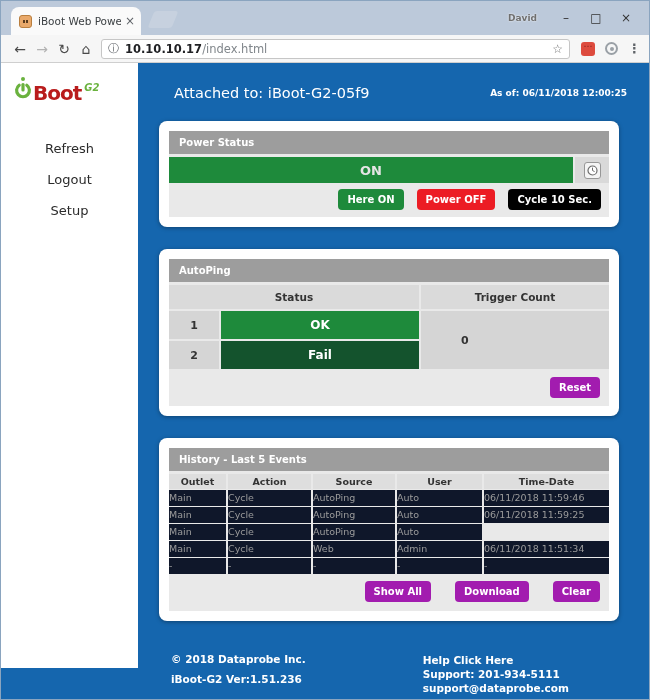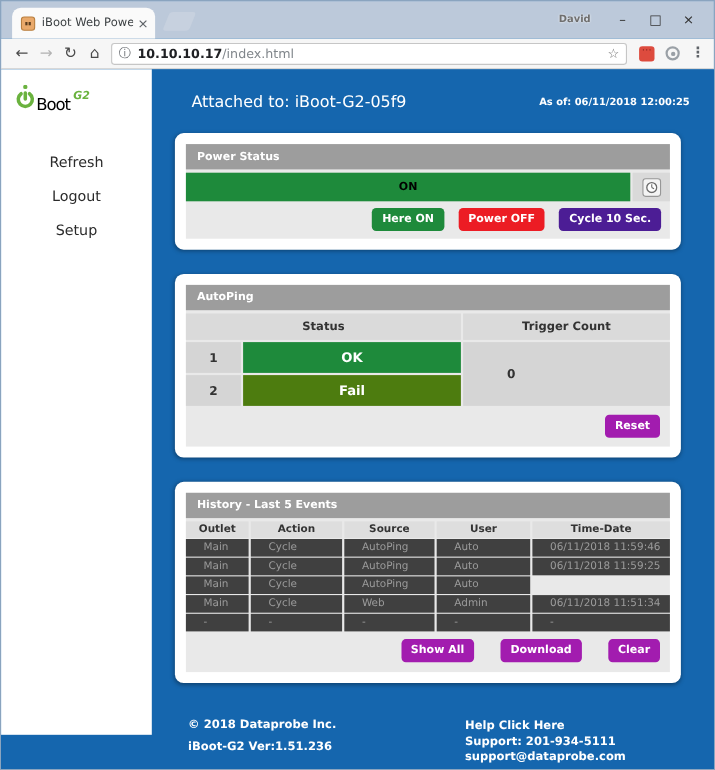--- a/index.html
+++ b/index.html
@@ -34,75 +34,75 @@
   .ext-red { width:14px; height:14px; border-radius:3px; background:#dd4b3e; margin:0 5px; position:relative; cursor:pointer; }
   .ext-red::after { content:"⋯"; position:absolute; left:0; right:0; top:-1px; text-align:center; font-size:9px; color:rgba(60,0,0,.55); }
   .ext-swirl { width:13px; height:13px; border:2px solid #9aa0a6; border-radius:50%; margin:0 5px; position:relative; cursor:pointer; }
   .ext-swirl::after { content:""; position:absolute; left:2.5px; top:2.5px; width:4px; height:4px; border-radius:50%; background:#9aa0a6; }
   .menu-dots { font-size:13px; font-weight:bold; color:#5f6368; margin-left:5px; cursor:pointer; }
 
   
   .page { position:relative; height:637px; background:#1566ae; }
   .sidebar { position:absolute; left:0; top:0; width:137px; height:605px; background:#fff; }
   .logo { display:flex; align-items:flex-end; margin:14px 0 0 12px; }
-  .logo-text { font-size:15px; font-weight:normal; color:#000000; letter-spacing:-1px; line-height:1; }
+  .logo-text { font-size:20px; font-weight:bold; color:#b91c1c; letter-spacing:-1px; line-height:1; }
   .logo-sup { font-size:10px; font-weight:bold; font-style:italic; color:#6ab23e; margin:0 0 10px 3px; }
   .side-links { margin-top:38px; text-align:center; }
   .side-link { font-size:13px; color:#2b2b2b; margin-bottom:16px; cursor:pointer; }
 
   .main { margin-left:137px; }
   .page-header { display:flex; justify-content:space-between; align-items:center; padding:18px 22px 0 36px; height:42px; }
   .attached { color:#fff; font-size:14.5px; }
   .asof { color:#fff; font-size:9px; font-weight:bold; }
 
   .card { background:#fff; border-radius:8px; margin:16px 30px 22px 21px; padding:10px; box-shadow:0 1px 4px rgba(0,0,0,.35); }
   .card + .card { margin-top:0; }
   .card-inner { background:#e9e9e9; }
   .card-header { background:#9d9d9d; color:#fff; font-weight:bold; font-size:10px; padding:6px 0 6px 10px; }
 
   
   .power-row { display:flex; margin-top:3px; height:26px; }
-  .state-bar { flex:1; background:#1e8a3b; color:#000000; font-weight:bold; font-size:10px;
+  .state-bar { flex:1; background:#1e8a3b; color:#e5e5e5; font-weight:bold; font-size:13px;
                display:flex; align-items:center; justify-content:center; }
   .clock-cell { width:34px; margin-left:2px; background:#d9d9d9; display:flex; align-items:center; justify-content:center; }
   .clock-btn { width:17px; height:17px; background:#f4f4f4; border:1px solid #979797; border-radius:3px;
                display:flex; align-items:center; justify-content:center; cursor:pointer; padding:0; }
   .btn-row { display:flex; justify-content:flex-end; gap:13px; padding:6px 8px 7px; }
   .btn { border:none; border-radius:4px; color:#fff; font-family:inherit; font-size:10px; font-weight:bold;
          padding:5px 9px; cursor:pointer; }
   .btn-green { background:#1e8a3b; }
   .btn-red { background:#ec1c24; }
-  .btn-indigo { background:#4c1d95; }
+  .btn-indigo { background:#000000; }
   .btn-blue { background:#a21caf; }
 
   
   .ap-head { display:flex; margin-top:3px; height:24px; }
   .ap-head-cell { background:#dadada; color:#333; font-size:10.5px; font-weight:bold;
                   display:flex; align-items:center; justify-content:center;text-align:center; }
   .ap-head-status { width:250px; }
   .ap-head-trigger { flex:1; margin-left:2px; }
   .ap-body { display:flex; }
   .ap-left { width:250px; }
   .ap-row { display:flex; height:28px; margin-top:2px; }
   .ap-num { width:50px; background:#d5d5d5; color:#333; font-size:11px; font-weight:bold;
             display:flex; align-items:center; justify-content:center; }
   .ap-status { flex:1; margin-left:2px; color:#fff; font-size:12px; font-weight:bold;
                display:flex; align-items:center; justify-content:center; }
   .ap-ok { background:#1e8a3b; }
-  .ap-fail { background:#4d7c0f; }
+  .ap-fail { background:#14532d; }
   .ap-trigger { flex:1; margin:2px 0 0 2px; background:#d5d5d5; display:flex; align-items:center; }
   .ap-trigger span { margin-left:40px; font-size:11px; font-weight:bold; color:#333; }
   .ap-footer { display:flex; justify-content:flex-end; padding:8px 9px 8px; }
 
   
   .h-head { display:flex; margin-top:3px; height:15px; }
   .h-row { display:flex; height:16px; margin-top:1px; }
   .h-cell { overflow:hidden; white-space:nowrap; }
   .h-head .h-cell { background:#dedede; color:#333; font-size:9.5px; font-weight:bold; text-align:center; line-height:15px; }
-  .h-row .h-cell { background:#404040; color:#9b9b9b; font-size:9.5px; line-height:16px; padding-left:16px; }
+  .h-row .h-cell { background:#0f172a; color:#9b9b9b; font-size:9.5px; line-height:16px; padding-left:0; }
   .c0 { width:57px; } .c1 { width:83px; } .c2 { width:82px; } .c3 { width:85px; } .c4 { flex:1; }
   .h-cell + .h-cell { margin-left:2px; }
   .h-footer { display:flex; justify-content:flex-end; gap:24px; padding:7px 9px 9px; }
 
   
   .main-footer { display:flex; justify-content:space-between; margin:32px 80px 0 33px; color:#fff; }
   .foot-left div { font-size:10.5px; font-weight:bold; margin-bottom:8px; }
   .foot-right div { font-size:10.5px; font-weight:bold; line-height:1.35; }
   .help-link { cursor:pointer; }
 </style>

